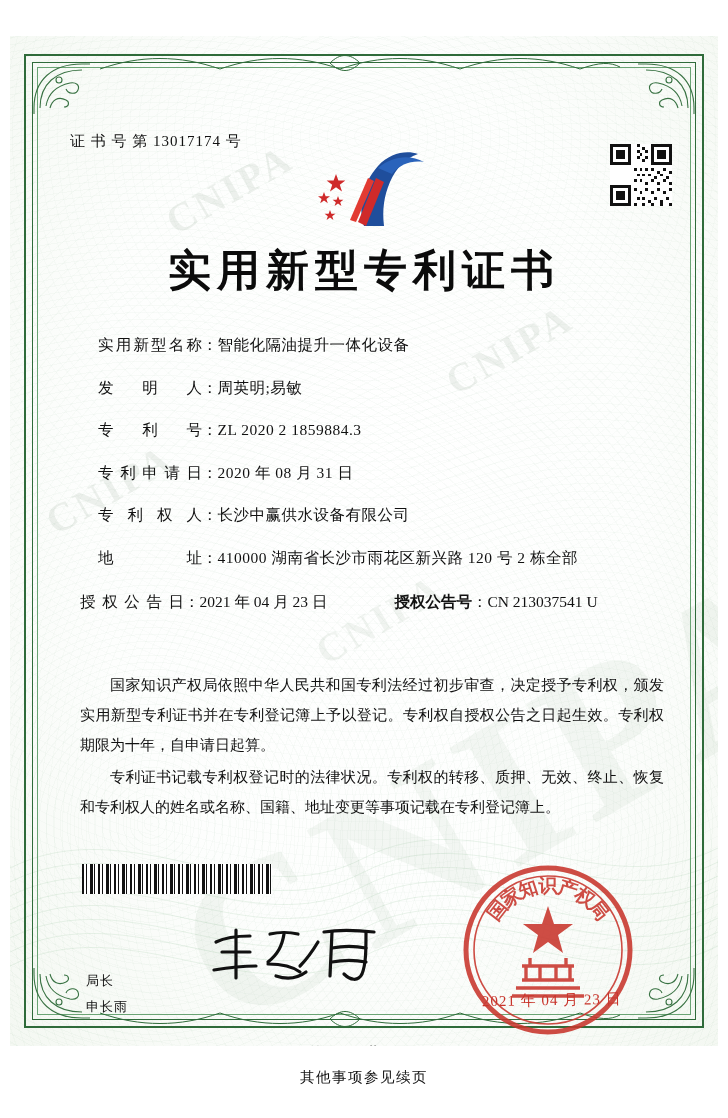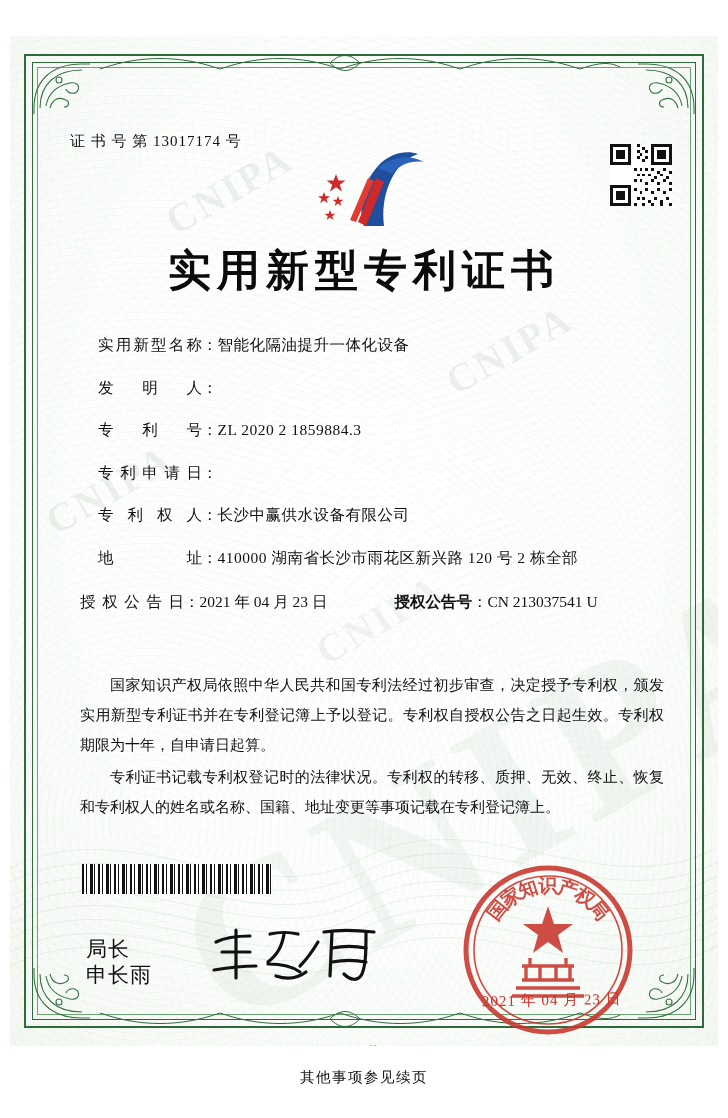--- a/index.html
+++ b/index.html
@@ -214,22 +214,22 @@
       #111 0px, #111 2px, #fff 2px, #fff 4px,
       #111 4px, #111 5px, #fff 5px, #fff 8px,
       #111 8px, #111 11px, #fff 11px, #fff 12px,
       #111 12px, #111 13px, #fff 13px, #fff 16px
     );
   }
 
   
   .sig-label {
     position: absolute;
-    left: 76px; top: 900px;
-    font-size: 21px;
+    left: 76px; top: 932px;
+    font-size: 13px;
     line-height: 26px;
     letter-spacing: 1px;
   }
   .signature {
     position: absolute;
     left: 196px; top: 884px;
     width: 200px; height: 70px;
     color: #111;
   }
 
@@ -439,31 +439,33 @@
 
       <div class="field-row">
         <div class="field-label">实用新型名称</div>
         <div class="colon">：</div>
         <div class="field-value">智能化隔油提升一体化设备</div>
       </div>
 
       <div class="field-row">
         <div class="field-label">发明人</div>
         <div class="colon">：</div>
+        <div class="field-value">周英明;易敏</div>
       </div>
 
       <div class="field-row">
         <div class="field-label">专利号</div>
         <div class="colon">：</div>
         <div class="field-value">ZL 2020 2 1859884.3</div>
       </div>
 
       <div class="field-row">
         <div class="field-label">专利申请日</div>
         <div class="colon">：</div>
+        <div class="field-value">2020 年 08 月 31 日</div>
       </div>
 
       <div class="field-row">
         <div class="field-label">专利权人</div>
         <div class="colon">：</div>
         <div class="field-value">长沙中赢供水设备有限公司</div>
       </div>
 
       <div class="field-row">
         <div class="field-label">地址</div>

